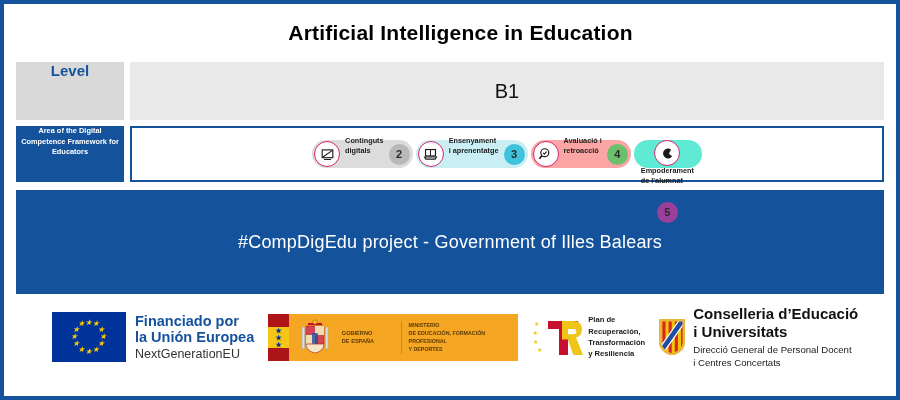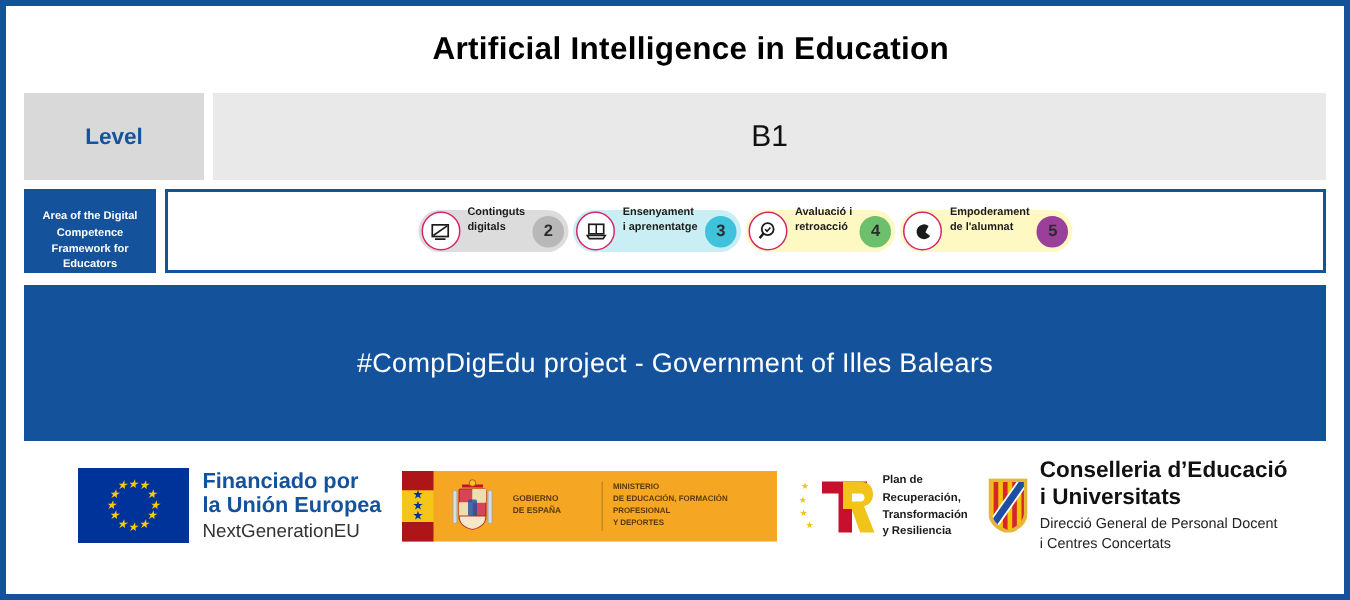--- a/index.html
+++ b/index.html
@@ -28,43 +28,43 @@
     font-size:21px;font-weight:bold;color:#000000;letter-spacing:.2px;
   }
 
   
   .level-row{
     display:flex;align-items:stretch;
     height:58px;
     margin:0 12px;
   }
   .level-label{
-    width:120px;
+    width:108px;
     background:#d9d9d9;
-    display:flex;align-items:center;justify-content:center;
+    display:flex;justify-content:center;
     font-size:15px;font-weight:bold;color:#15539e;
   }
   .level-value{
     flex:1;
     margin-left:6px;
     background:#e9e9e9;
     display:flex;align-items:center;justify-content:center;
     font-size:20px;color:#111111;
   }
 
   
   .comp-row{
     display:flex;align-items:stretch;
     height:56px;
     margin:6px 12px 0 12px;
   }
   .comp-label{
-    width:88px;
+    width:108px;
     background:#14529c;
-    display:flex;align-items:flex-end;justify-content:center;
+    display:flex;align-items:flex-start;justify-content:center;
     text-align:center;
     padding:0 5px;box-sizing:border-box;
   }
   .comp-label span{
     color:#ffffff;font-size:7.4px;font-weight:bold;line-height:1.45;
   }
   .comp-box{
     flex:1;margin-left:6px;
     border:2px solid #14529c;
     background:#ffffff;
@@ -224,36 +224,36 @@
             <path d="M3.5 15.5h17l-2 3h-13z" fill="#ffffff" stroke="#1b1b1b" stroke-width="1.5"></path>
           </svg>
         </span>
         <span class="btxt">
           <span>Ensenyament</span><br>
           <span>i aprenentatge</span>
         </span>
         <span class="num" id="num1" style="background: rgb(63, 195, 221);">3</span>
       </div>
 
-      <div class="badge" id="badge2" style="background: #fef9c3;">
+      <div class="badge" id="badge2" style="background: #fca5a5;">
         <span class="ring" id="ring2" style="border-color: rgb(214, 36, 110);">
           <svg width="17" height="17" viewBox="0 0 24 24">
             <circle cx="11" cy="9.5" r="5.6" fill="#ffffff" stroke="#1b1b1b" stroke-width="1.7"></circle>
             <path d="M8.6 9.6l1.8 2 3.2-3.6" fill="none" stroke="#1b1b1b" stroke-width="1.5"></path>
             <line x1="7" y1="13.6" x2="3.4" y2="18" stroke="#1b1b1b" stroke-width="2.3"></line>
           </svg>
         </span>
         <span class="btxt">
           <span>Avaluació i</span><br>
           <span>retroacció</span>
         </span>
         <span class="num" id="num2" style="background: rgb(108, 191, 108);">4</span>
       </div>
 
-      <div class="badge" id="badge3" style="background: #fef9c3;">
+      <div class="badge" id="badge3" style="background: #5eead4; flex-direction: column;">
         <span class="ring" id="ring3" style="border-color: rgb(214, 36, 110);">
           <svg width="17" height="17" viewBox="0 0 24 24">
             <path d="M17 6.5a7 7 0 1 0 1.5 9.5l-4.5-3.5z" fill="#1b1b1b"></path>
           </svg>
         </span>
         <span class="btxt">
           <span>Empoderament</span><br>
           <span>de l'alumnat</span>
         </span>
         <span class="num" id="num3" style="background: rgb(154, 63, 154);">5</span>

